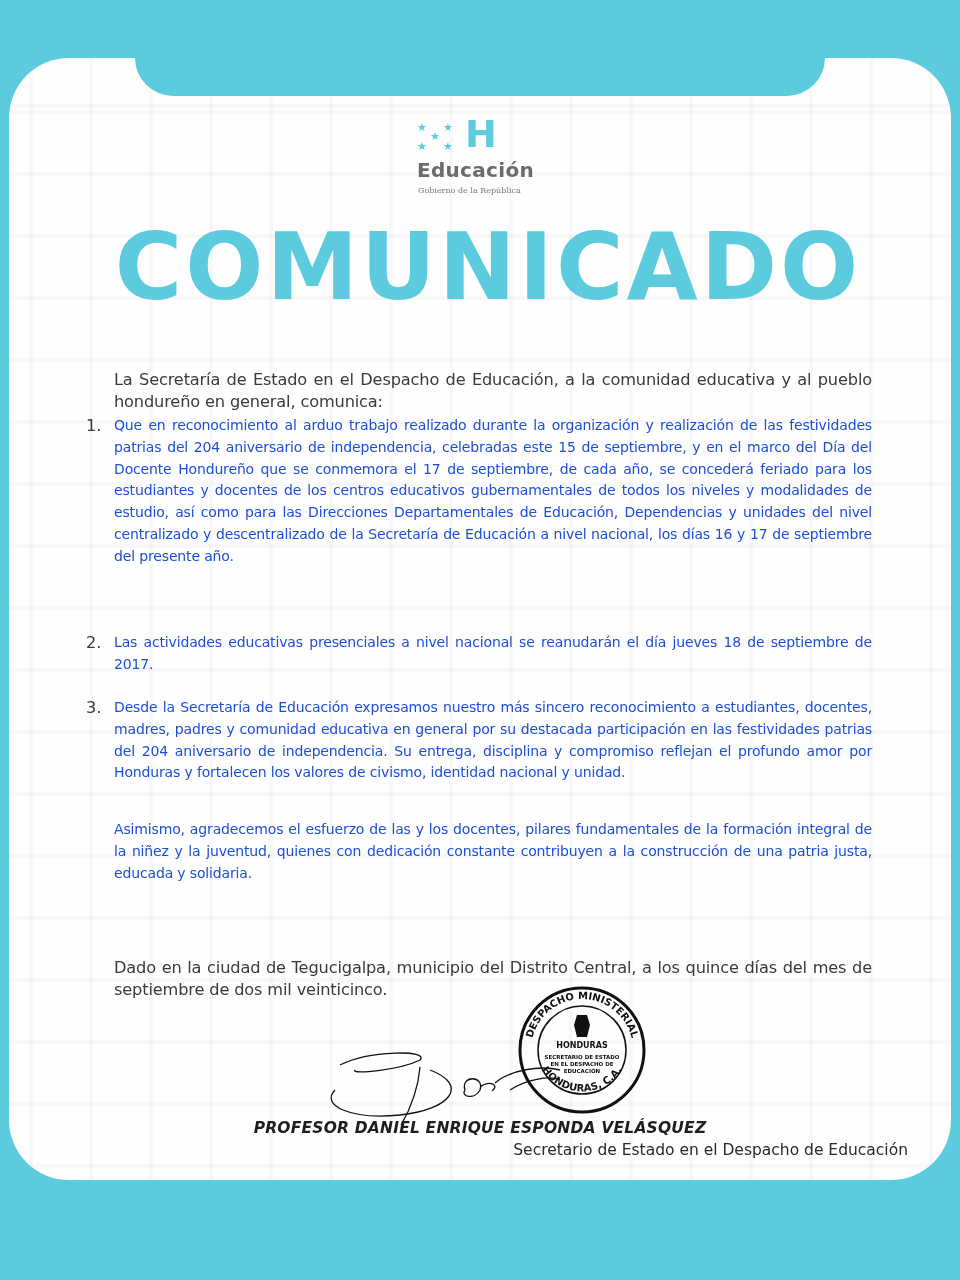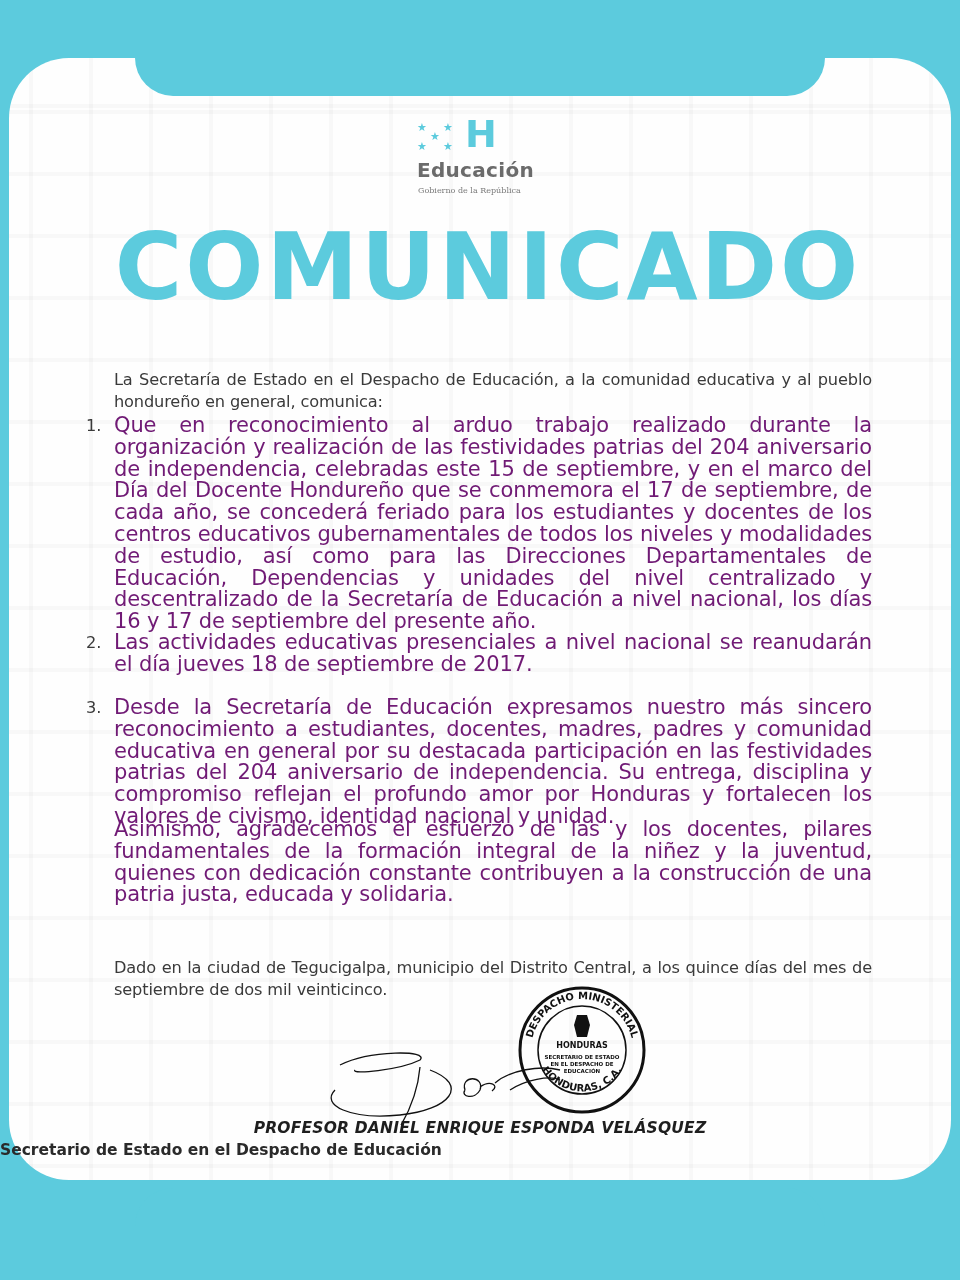--- a/index.html
+++ b/index.html
@@ -57,39 +57,39 @@
     color:#3a3a3a; text-align:justify; letter-spacing:-0.15px;
   }
   .intro { top:369px; }
   .item { position:absolute; left:86px; width:786px; }
   .item .num {
     position:absolute; left:0; top:0; width:26px;
     font-size:16.2px; line-height:21.8px; color:#3a3a3a;
   }
   .item .txt {
     position:absolute; left:28px; width:758px;
-    font-size:21px; line-height:21.8px; color:#701a75;
+    font-size:14px; line-height:21.8px; color:#1d4ed8;
     text-align:justify; letter-spacing:-0.15px;
   }
   .item1 { top:415px; }
   .item2 { top:632px; }
   .item3 { top:697px; }
   .closing { top:957px; }
   .seal {
     position:absolute; left:517px; top:985px; width:130px; height:130px;
   }
   .signature { position:absolute; left:310px; top:1045px; width:260px; height:80px; }
   .signer-name {
     position:absolute; left:0; top:1119px; width:960px; text-align:center;
     font-family:"DejaVu Sans", sans-serif; font-weight:bold; font-size:15.5px;
     color:#1e1e1e; letter-spacing:0.2px;font-style:italic;
   }
   .signer-title {
-    position:absolute; left:0; top:1141px; width:908px; text-align:left;
-    font-family:"DejaVu Sans", sans-serif; font-size:15.5px; color:#2a2a2a;font-weight:bold;
+    position:absolute; left:0; top:1141px; width:908px; text-align:right;
+    font-family:"DejaVu Sans", sans-serif; font-size:15.5px; color:#2a2a2a;
   }
 </style>
 </head>
 <body>
 
 <div class="sheet">
   <div class="pattern"></div>
 </div>
 <div class="top-tab"></div>
 <div class="bottom-tab"></div>

